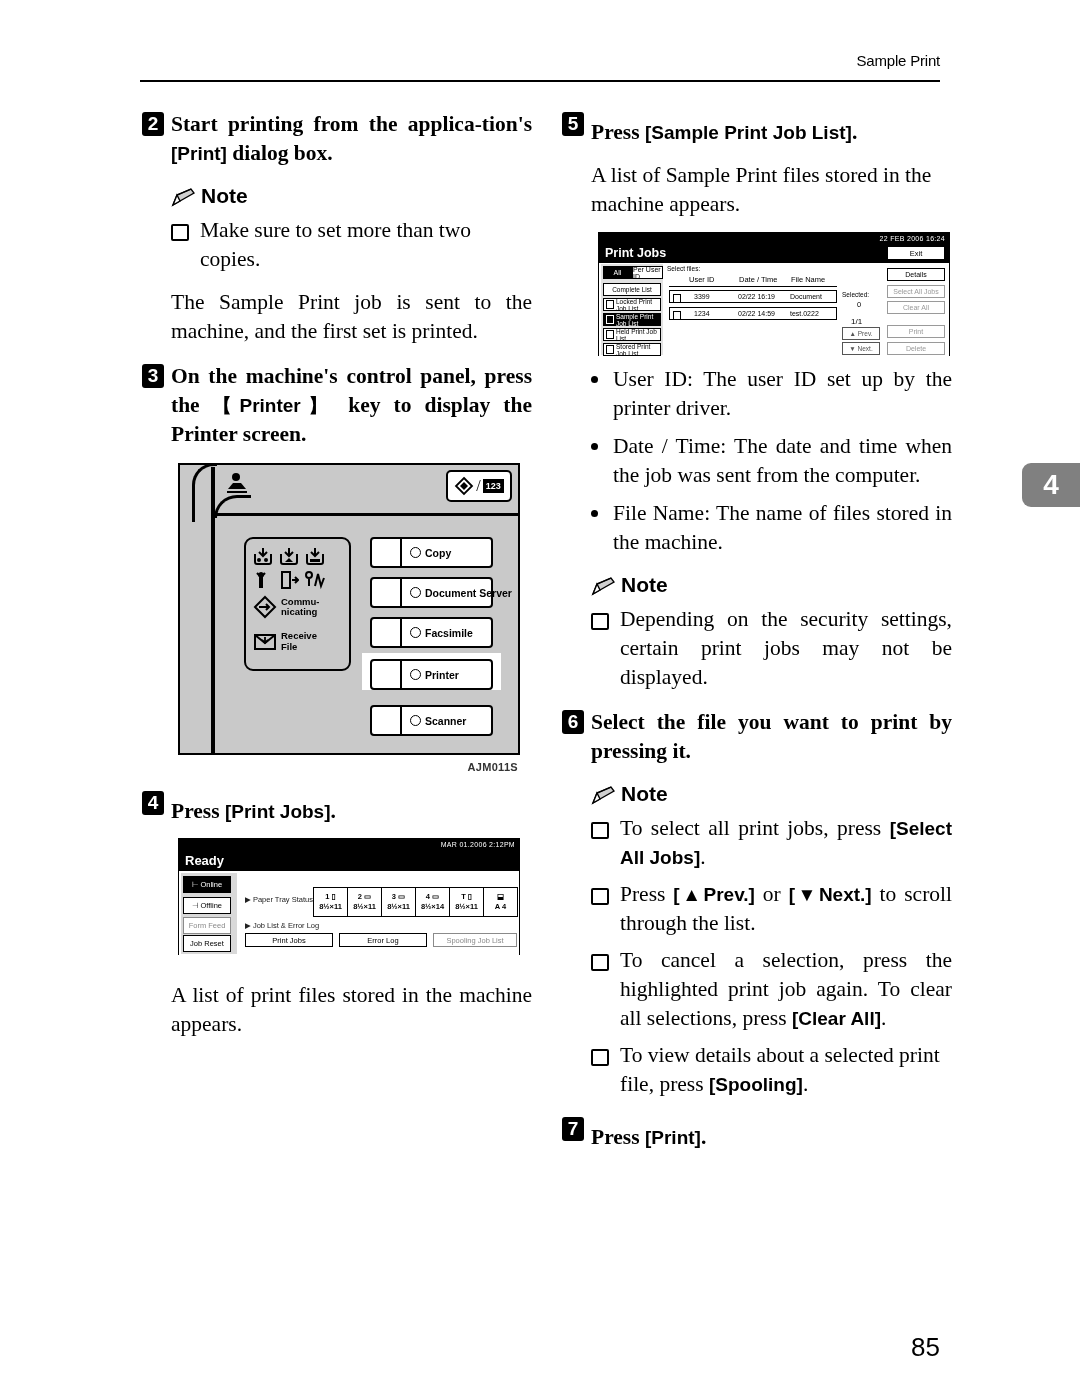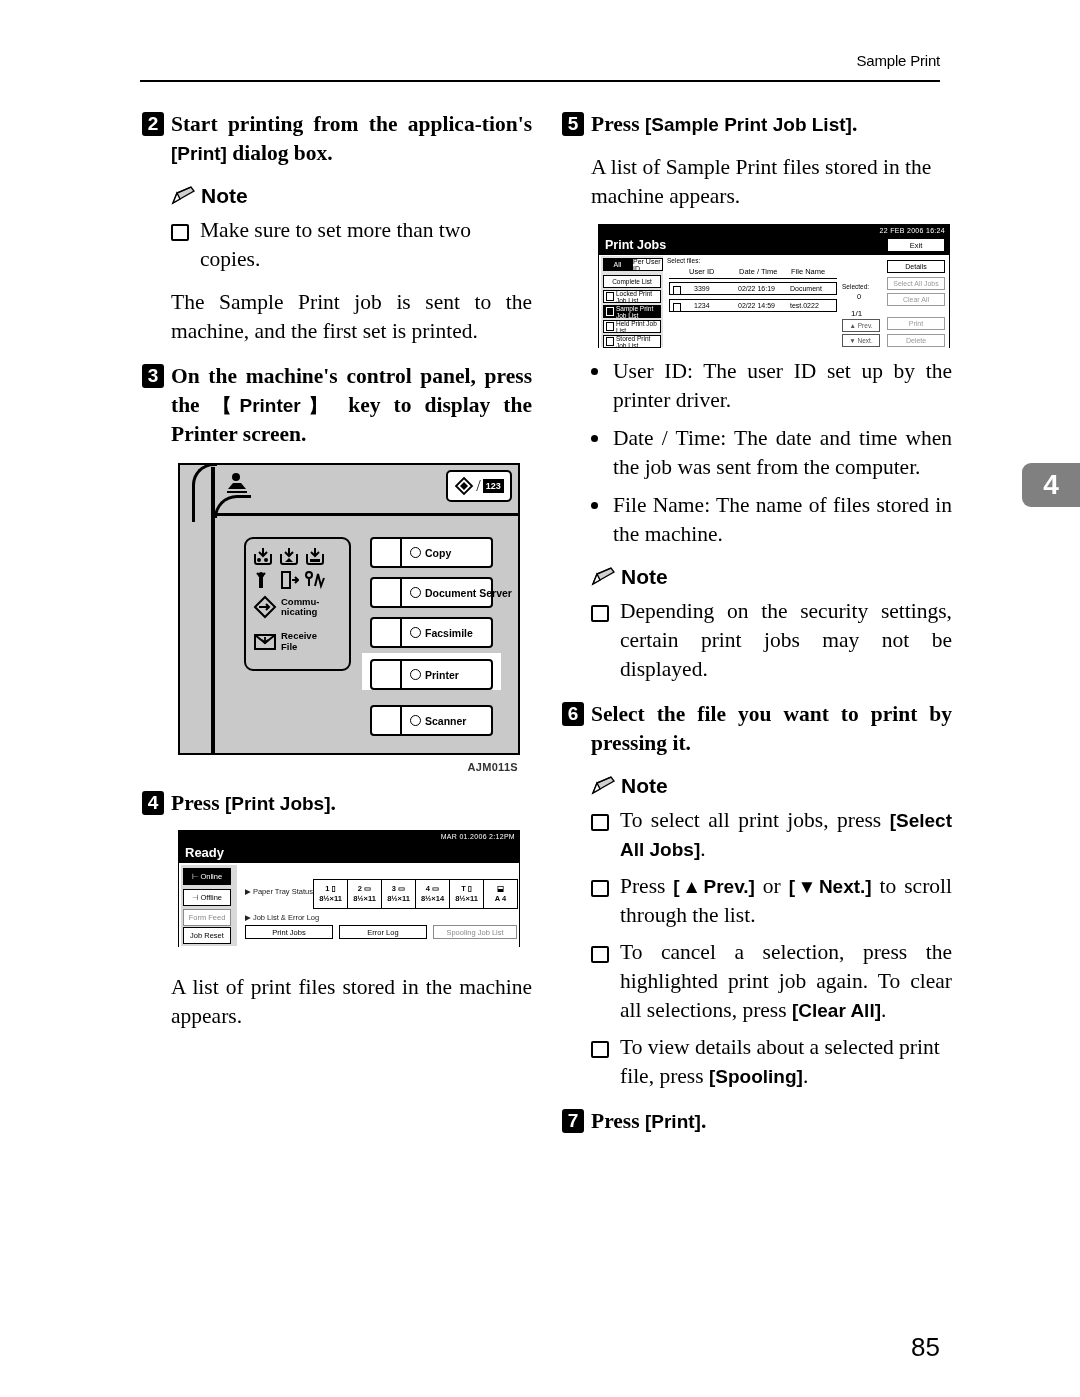--- a/index.html
+++ b/index.html
@@ -85,41 +85,41 @@
     margin-top: 2px;
   }
   .steptext {
     font-family: "Liberation Serif", serif;
     font-weight: bold;
     font-size: 21.5px;
     line-height: 29px;
     text-align: justify;
     flex: 1 1 auto;
   }
-  .steptext.nojust { text-align: left; }
+  .steptext.nojust { text-align: left; margin-top: 8px; }
 
   .key {
     font-family: "Liberation Sans", sans-serif;
     font-weight: bold;
     font-size: 19px;
   }
 
   .body {
     font-size: 21.5px;
     line-height: 29px;
     margin-left: 29px;
     margin-top: 14px;
     text-align: justify;
   }
   .body.left  { text-align: left; }
 
   
   .note-head {
     display: flex;
-    align-items: center;
+    align-items: flex-end;
     margin-left: 29px;
     margin-top: 16px;
     font-family: "Liberation Sans", sans-serif;
     font-weight: bold;
     font-size: 21px;
   }
   .pencil-icon {
     width: 24px; height: 20px;
     margin-right: 6px;
     display: inline-block;

